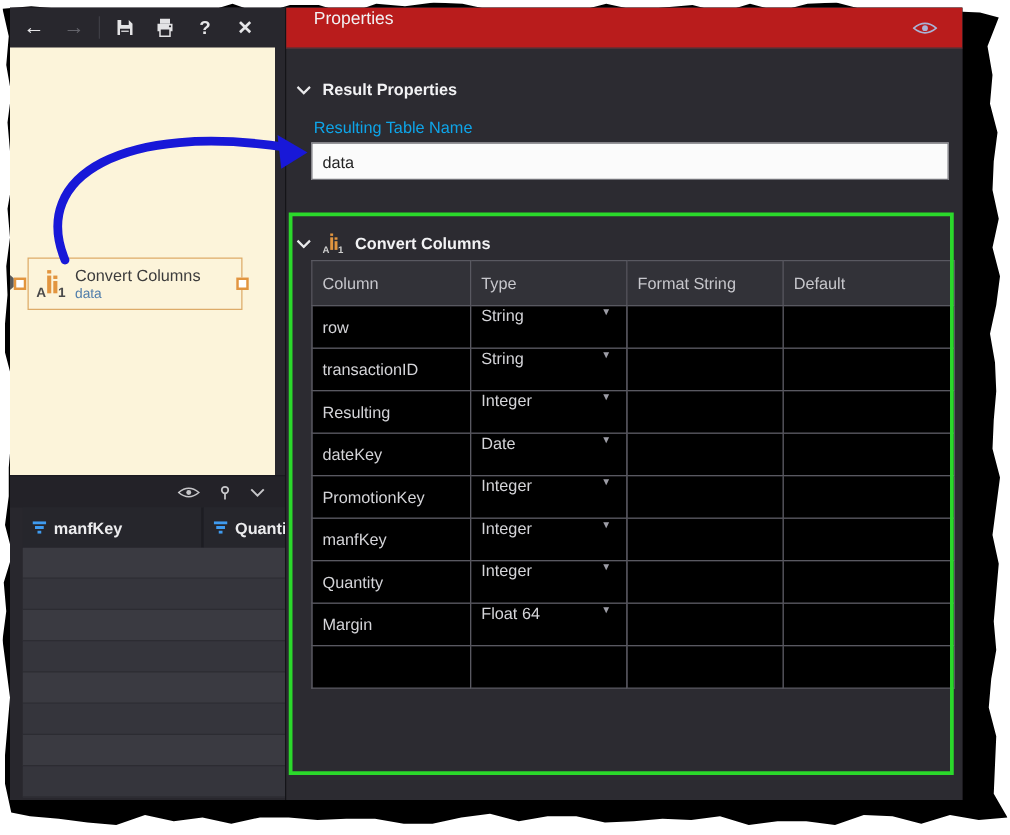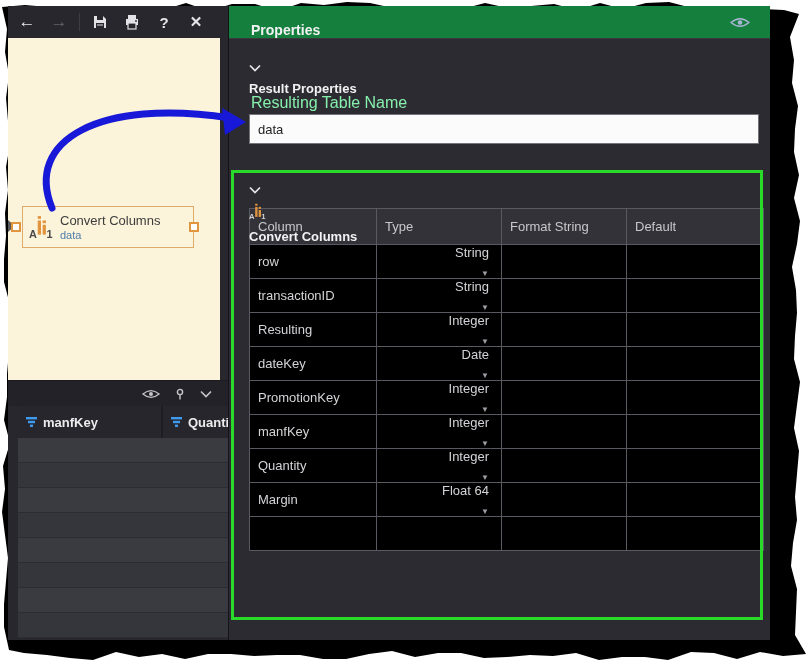--- a/index.html
+++ b/index.html
@@ -31,35 +31,35 @@
   .gh-cell{position:absolute;top:0;height:32px;display:flex;align-items:center;gap:6px;padding-left:8px;box-sizing:border-box;border-right:2px solid #1d1d22;background:#26262c;color:#ececee;font-size:13px;font-weight:700;overflow:hidden;white-space:nowrap;}
   .gh1{left:10px;width:145px;}
   .gh2{left:155px;width:80px;}
   .grid-rows{position:absolute;left:10px;top:432px;width:210px;height:202px;overflow:hidden;}
   .grid-row{height:24px;border-bottom:1px solid #2c2c32;}
   .grid-row.odd{background:#3a3a41;}
   .grid-row.even{background:#35353c;}
 
   
   #panel{position:absolute;left:220px;top:0;width:542px;height:634px;background:#2c2b31;border-left:1px solid #141418;box-sizing:border-box;}
-  .panel-header{position:absolute;left:0;top:0;width:100%;height:33px;background:#15803d;border-bottom:1px solid #39393f;display:flex;align-items:flex-end;padding:0 22px;box-sizing:border-box;color:#f2f2f4;font-size:14px;font-weight:700;}
+  .panel-header{position:absolute;left:0;top:0;width:100%;height:33px;background:#b91c1c;border-bottom:1px solid #39393f;display:flex;align-items:flex-start;padding:0 22px;box-sizing:border-box;color:#f2f2f4;font-size:14px;font-weight:400;}
   .panel-eye{position:absolute;right:20px;top:10px;background:none;border:none;padding:0;}
-  .sec-header{position:absolute;left:20px;display:flex;gap:9px;color:#f2f2f4;font-size:13px;font-weight:700;background:none;border:none;font-family:inherit;padding:0;flex-direction:column;}
+  .sec-header{position:absolute;left:8px;display:flex;align-items:center;gap:9px;color:#f2f2f4;font-size:13px;font-weight:700;background:none;border:none;font-family:inherit;padding:0;}
   .s1{top:58px;}
   .s2{top:180px;z-index:65;}
-  .field-label{position:absolute;left:22px;top:88px;font-size:16px;color:#86efac;}
+  .field-label{position:absolute;left:22px;top:88px;font-size:13px;color:#0ea5e9;}
   .name-input{position:absolute;left:20px;top:108px;width:510px;height:30px;box-sizing:border-box;background:#fbfbfb;border:1px solid #74747a;font-size:13px;color:#222;padding:0 8px;font-family:inherit;}
   .green-box{position:absolute;left:2px;top:164px;width:532px;height:450px;border:3px solid #2bd92b;box-sizing:border-box;z-index:80;pointer-events:none;}
 
   .conv-table{position:absolute;left:20px;top:202px;width:514px;border-collapse:collapse;table-layout:fixed;}
   .conv-table th,.conv-table td{border:1px solid #595961;height:34px;padding:0 0 0 8px;font-size:13px;text-align:left;box-sizing:border-box;overflow:hidden;white-space:nowrap;}
   .conv-table th{background:#323238;color:#c7c7cc;font-weight:400;height:36px;}
   .conv-table th.link{}
   .conv-table td{background:#000000;color:#d4d4d8;}
-  .type-inner{display:flex;align-items:flex-end;justify-content:space-between;padding-right:12px;height:100%;flex-direction:column;}
+  .type-inner{display:flex;align-items:flex-start;justify-content:space-between;padding-right:12px;height:100%;}
   .caret{font-size:8px;color:#9d9da6;}
 
   .arrow-svg{position:absolute;left:0;top:0;width:762px;height:634px;z-index:90;pointer-events:none;}
 </style>
 </head>
 <body>
 
 <div id="stage">
   <div class="torn" id="torn" style="clip-path: polygon(2px 7px, 25px 5px, 48px 7px, 71px 11px, 94px 8px, 117px 7px, 140px 10px, 163px 10px, 186px 3px, 209px 11px, 232px 4px, 255px 4px, 278px 11px, 301px 3px, 324px 5px, 347px 2px, 370px 3px, 393px 8px, 416px 10px, 439px 9px, 462px 9px, 485px 3px, 508px 8px, 531px 6px, 554px 4px, 577px 10px, 600px 3px, 623px 9px, 646px 3px, 669px 2px, 692px 8px, 715px 9px, 738px 10px, 761px 9px, 784px 10px, 799px 14px, 790px 37px, 794px 60px, 792px 83px, 798px 106px, 795px 129px, 794px 152px, 799px 175px, 794px 198px, 800px 221px, 797px 244px, 792px 267px, 796px 290px, 797px 313px, 795px 336px, 794px 359px, 800px 382px, 797px 405px, 794px 428px, 799px 451px, 797px 474px, 795px 497px, 797px 520px, 793px 543px, 791px 566px, 797px 589px, 796px 612px, 795px 635px, 806px 654px, 783px 656px, 760px 652px, 737px 659px, 714px 653px, 691px 652px, 668px 660px, 645px 657px, 622px 657px, 599px 660px, 576px 653px, 553px 656px, 530px 655px, 507px 657px, 484px 658px, 461px 653px, 438px 653px, 415px 657px, 392px 651px, 369px 654px, 346px 659px, 323px 659px, 300px 655px, 277px 655px, 254px 656px, 231px 654px, 208px 654px, 185px 659px, 162px 654px, 139px 657px, 116px 652px, 93px 660px, 70px 658px, 47px 655px, 24px 653px, 9px 650px, 4px 627px, 4px 604px, 6px 581px, 8px 558px, 5px 535px, 2px 512px, 5px 489px, 3px 466px, 10px 443px, 4px 420px, 7px 397px, 7px 374px, 9px 351px, 8px 328px, 10px 305px, 4px 282px, 4px 259px, 6px 236px, 5px 213px, 8px 190px, 6px 167px, 10px 144px, 8px 121px, 6px 98px, 9px 75px, 5px 52px, 7px 29px);"></div>
   <div class="content">

